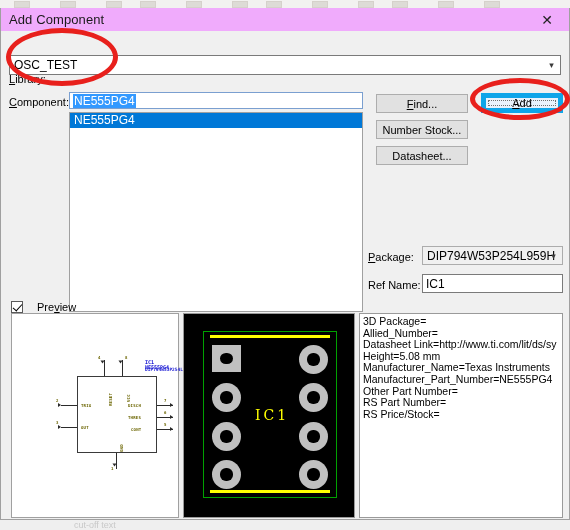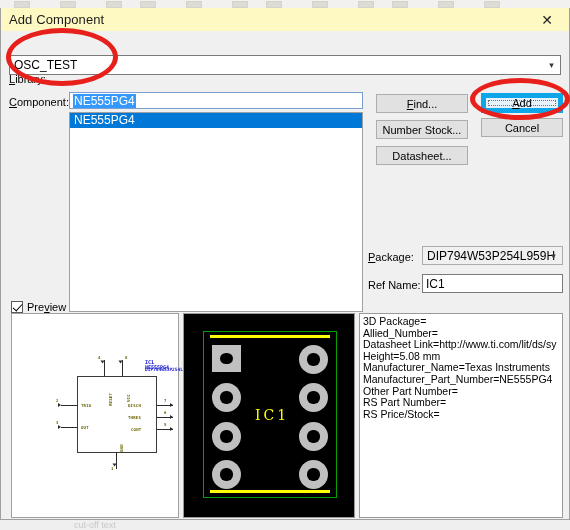--- a/index.html
+++ b/index.html
@@ -36,21 +36,21 @@
   
   .dialog {
     position: absolute; left: 0; top: 8px;
     width: 570px; height: 512px;
     background: #f0f0f0;
     border: 1px solid #a0a0a0;
     border-top: none;
   }
   .titlebar {
     position: relative; height: 24px; width: 100%;
-    background: #fef9c3;
+    background: #f0abfc;
     border-bottom: 1px solid #f0f0f0;
   }
   .title-text {
     position: absolute; left: 8px; top: 4px;
     font-size: 13px; color: #1a1a1a; letter-spacing: .1px;
   }
   .close-btn {
     position: absolute; right: 0; top: 0;
     width: 44px; height: 24px;
     display: flex; align-items: center; justify-content: center;
@@ -117,21 +117,21 @@
     background: #e8f2fc; border: 5px solid #0ea5e9;
   }
   .btn.default .focusring {
     position: absolute; left: 2px; right: 2px; top: 2px; bottom: 2px;
     border: 1px dotted #6f6f6f;
   }
 
   
   .chk-wrap {
     position: absolute; display: flex; align-items: center;
-    font-size: 11px; color: #000; cursor: pointer; white-space: nowrap;
+    font-size: 11px; color: #000; cursor: pointer; white-space: nowrap; gap: 10px;
   }
   .chk-box {
     width: 12px; height: 12px; background: #fff;
     border: 1px solid #5a5a5a; margin-right: 4px;
     position: relative; flex: none;
   }
   .chk-box:after {
     content: ""; position: absolute;
     left: 3px; top: 0px; width: 4px; height: 8px;
     border: solid #000; border-width: 0 1.6px 1.6px 0;
@@ -279,23 +279,20 @@
       <span>Number Stock...</span>
     </div>
     <div class="btn" style="left:375px; top:138px; width:92px; height:19px;">
       <span>Datasheet...</span>
     </div>
 
     <div class="btn default" style="left:480px; top:85px; width:82px; height:20px;">
       <span class="focusring"></span>
       <span><u>A</u>dd</span>
     </div>
-    <div class="btn" style="left:480px; top:110px; width:82px; height:19px;">
-      <span>Cancel</span>
-    </div>
 
     <div class="lbl" style="left:367px; top:243px;">
       <u>P</u>ackage:
     </div>
     <div class="combo combo-grey" style="left:421px; top:238px; width:141px; height:19px;">
       <span>DIP794W53P254L959H</span>
       <span class="arrow">▾</span>
     </div>
 
     <div class="lbl" style="left:367px; top:271px;">Ref Name:</div>

